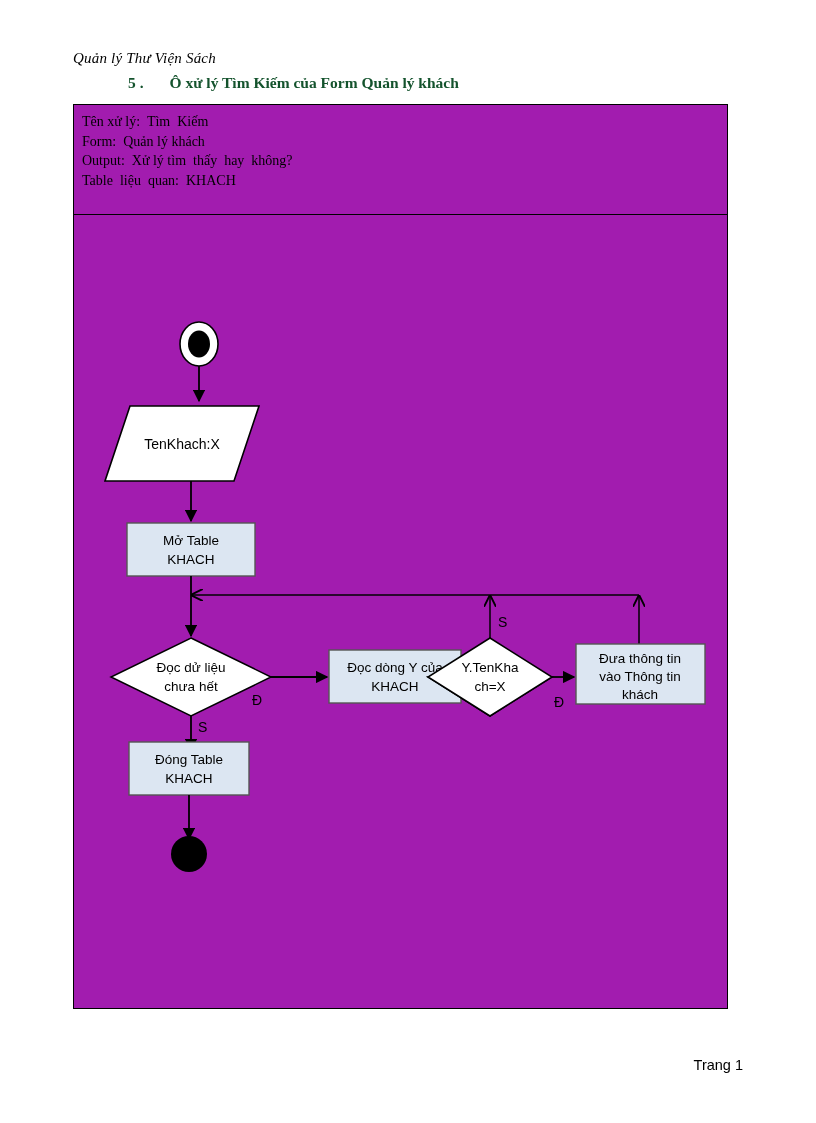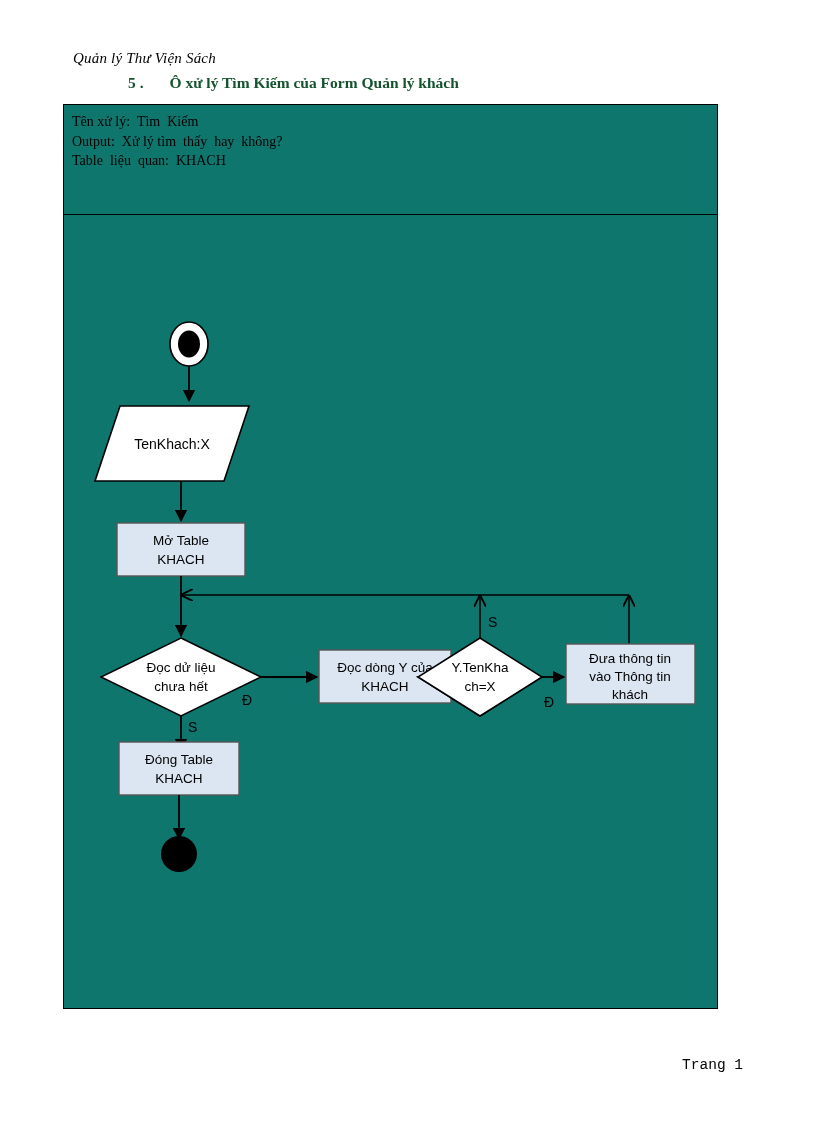--- a/index.html
+++ b/index.html
@@ -44,27 +44,27 @@
     font-weight: bold;
     font-size: 15.5px;
     color: #14532d;
     white-space: nowrap;
   }
   .section-number { margin-right: 26px; }
 
   
   .frame {
     position: absolute;
-    left: 63px;
+    left: 73px;
     top: 104px;
     width: 655px;
     height: 905px;
     border: 1px solid #000;
     box-sizing: border-box;
-    background: #0f766e;
+    background: #a21caf;
   }
 
   
   .info-block {
     position: absolute;
     left: 0;
     top: 0;
     width: 100%;
     height: 110px;
     border-bottom: 1px solid #000;
@@ -111,40 +111,41 @@
 
   
   .footer {
     position: absolute;
     left: 0;
     top: 1057px;
     width: 816px;
     text-align: right;
     padding-right: 73px;
     box-sizing: border-box;
-    font-family: Liberation Mono, monospace;
+    font-family: Liberation Sans, sans-serif;
     font-size: 14.5px;
     color: #000;
   }
 </style>
 </head>
 <body>
 
 <div class="page">
 
   <div class="running-head">Quản lý Thư Viện Sách</div>
 
   <div class="section-heading">
     <span class="section-number">5 .</span><span>Ô xử lý Tìm Kiếm của Form Quản lý khách</span>
   </div>
 
   <div class="frame">
 
     <div class="info-block">
       <div class="info-line">Tên xử lý:  Tìm  Kiếm</div>
+      <div class="info-line">Form:  Quản lý khách</div>
       <div class="info-line">Output:  Xử lý tìm  thấy  hay  không?</div>
       <div class="info-line">Table  liệu  quan:  KHACH</div>
     </div>
 
     <div class="diagram">
       <svg width="653" height="793" viewBox="0 0 653 793" xmlns="http://www.w3.org/2000/svg">
         <defs>
           <marker id="arrow" viewBox="0 0 10 10" refX="9" refY="5" markerWidth="7" markerHeight="7" orient="auto-start-reverse">
             <path d="M 0 0 L 10 5 L 0 10 z" fill="#000"></path>
           </marker>

